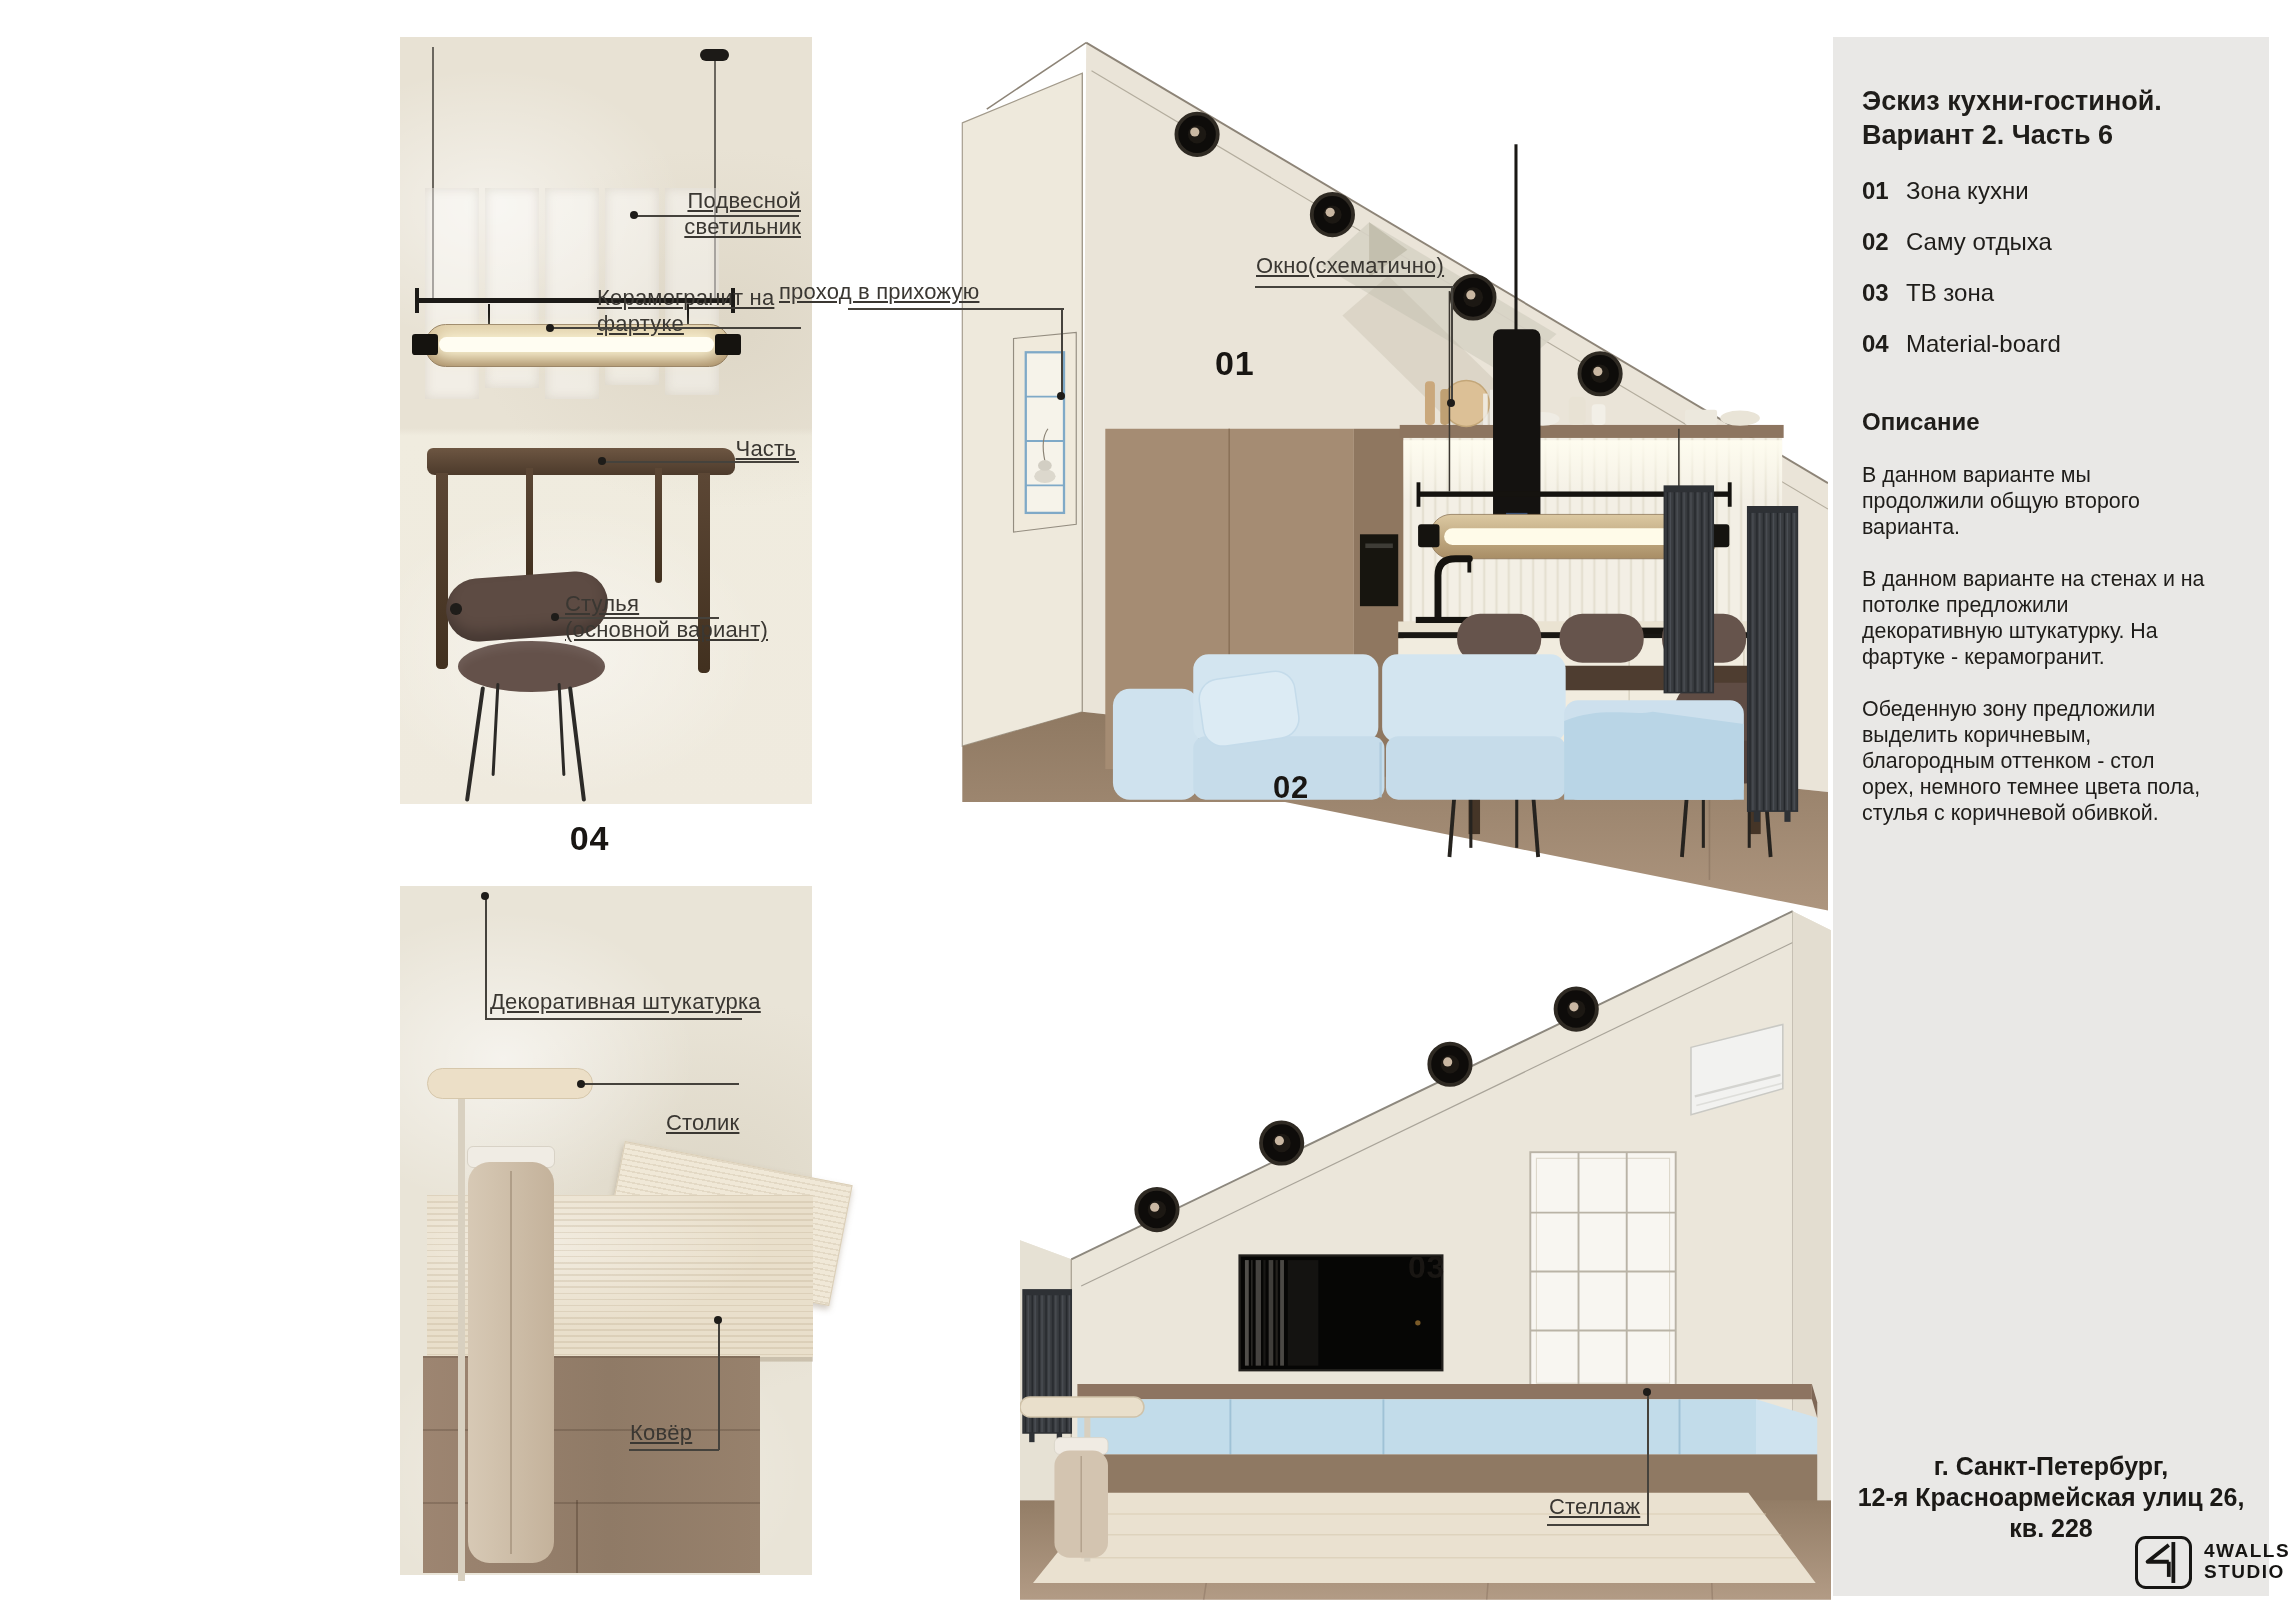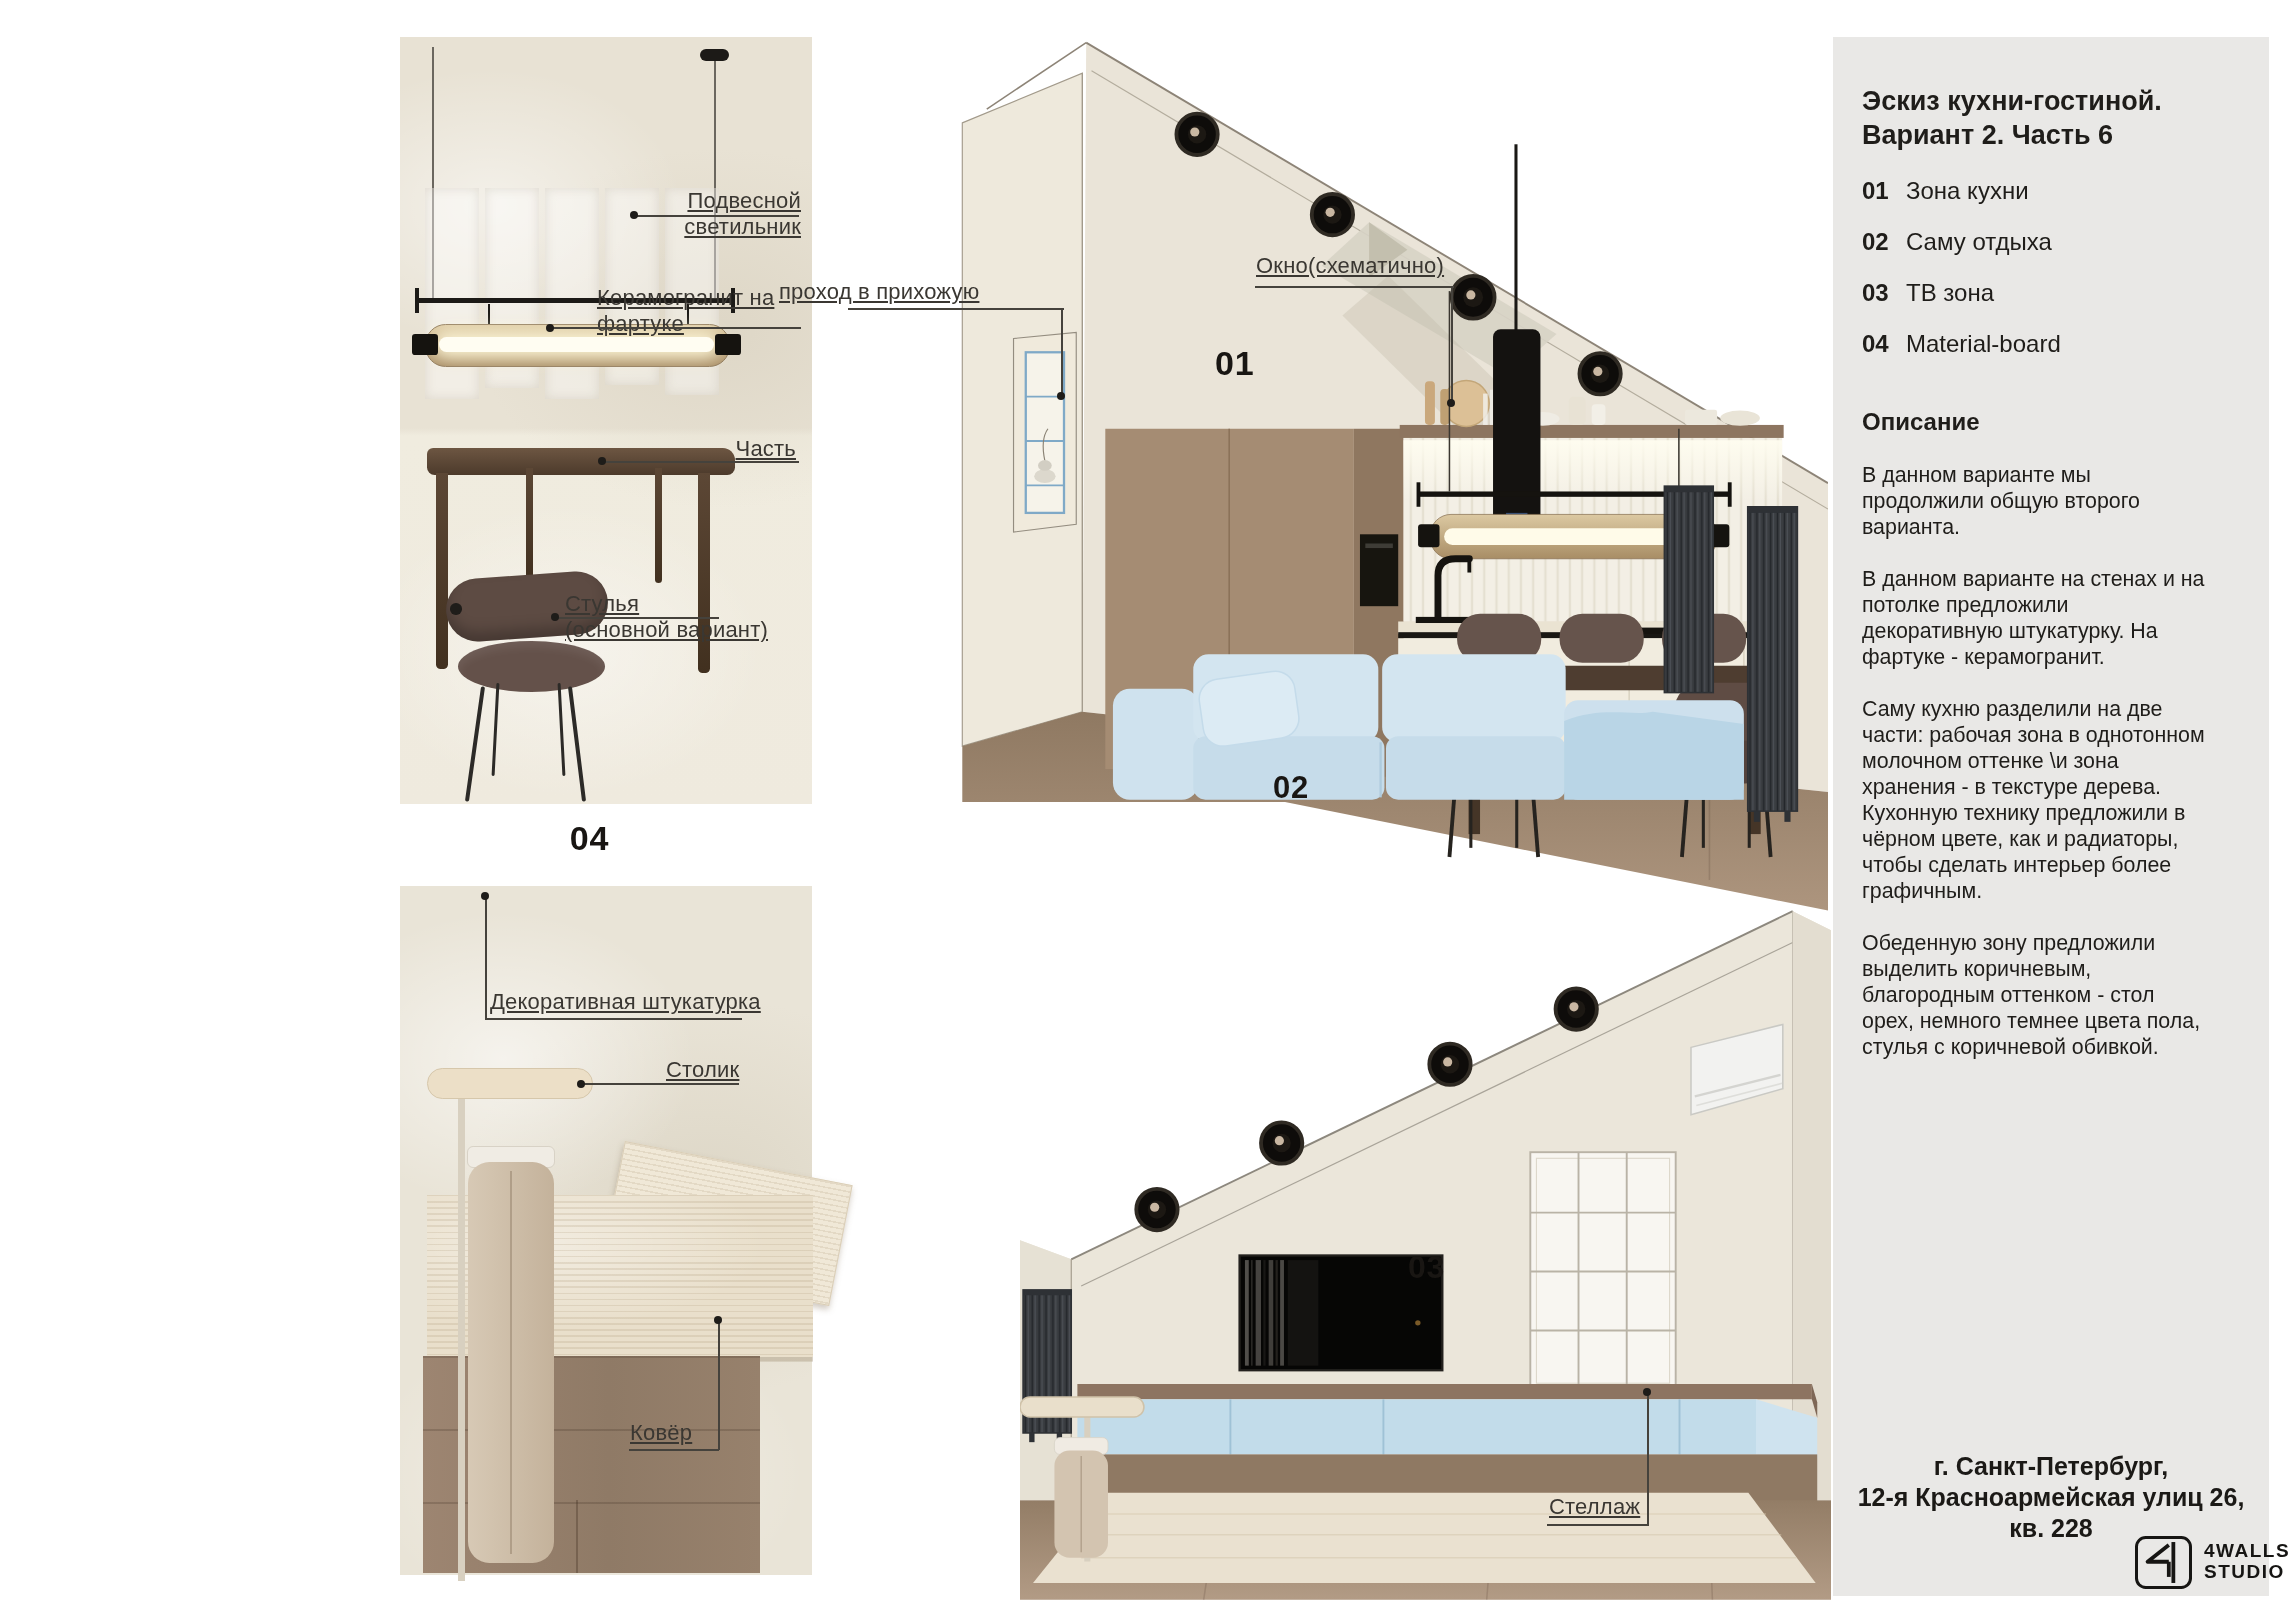--- a/index.html
+++ b/index.html
@@ -144,21 +144,21 @@
   <div class="abs carpet-main" style="left:427px;top:1195px;width:386px;height:162px;"></div>
   <div class="abs wood-floor" style="left:423px;top:1356px;width:337px;height:217px;"></div>
   <div class="abs" style="left:576px;top:1500px;width:2.3px;height:73px;background:rgba(55,40,28,.3);"></div>
 
   <div class="abs sidetable-stem" style="left:458px;top:1094px;width:6.9px;height:487px;"></div>
   <div class="abs sidetable-top" style="left:427px;top:1068px;width:164px;height:29px;"></div>
   <div class="abs sidetable-marble" style="left:467px;top:1146px;width:86px;height:20px;"></div>
   <div class="abs sidetable-body" style="left:468px;top:1162px;width:86px;height:401px;"></div>
   <div class="abs" style="left:510px;top:1171px;width:1.5px;height:383px;background:rgba(120,100,78,.35);"></div>
 
-  <div class="abs ann" style="left:666px;top:1057px;">Столик</div>
+  <div class="abs ann" style="left:666px;top:1110px;">Столик</div>
   <div class="abs lead-h" style="left:583px;top:1083px;width:156px;"></div>
   <div class="abs dot" style="left:577px;top:1080px;"></div>
 
   <div class="abs lead-v" style="left:718px;top:1321px;height:129px;"></div>
   <div class="abs dot" style="left:714px;top:1316px;"></div>
   <div class="abs ann" style="left:630px;top:1420px;">Ковёр</div>
   <div class="abs lead-h" style="left:629px;top:1449px;width:90px;"></div>
 
   <svg class="abs" style="left:960px;top:23px;" width="868" height="888" viewBox="0 0 1135 1160">
     <defs>
@@ -491,28 +491,20 @@
     </div>
 
     <div class="sb-heading">Описание</div>
     <div class="sb-para">В данном варианте мы
 продолжили общую второго
 варианта.</div>
     <div class="sb-para">В данном варианте на стенах и на
 потолке предложили
 декоративную штукатурку. На
 фартуке - керамогранит.</div>
-    <div class="sb-para">Саму кухню разделили на две
-части: рабочая зона в однотонном
-молочном оттенке \и зона
-хранения - в текстуре дерева.
-Кухонную технику предложили в
-чёрном цвете, как и радиаторы,
-чтобы сделать интерьер более
-графичным.</div>
     <div class="sb-para">Обеденную зону предложили
 выделить коричневым,
 благородным оттенком - стол
 орех, немного темнее цвета пола,
 стулья с коричневой обивкой.</div>
 
     <div class="sb-address">
       <div>г. Санкт-Петербург,</div>
       <div>12-я Красноармейская улиц 26,</div>
       <div>кв. 228</div>

